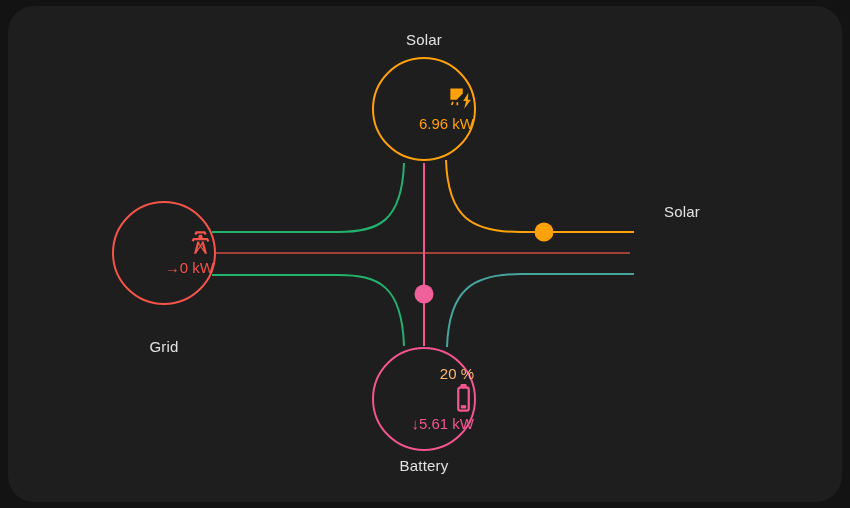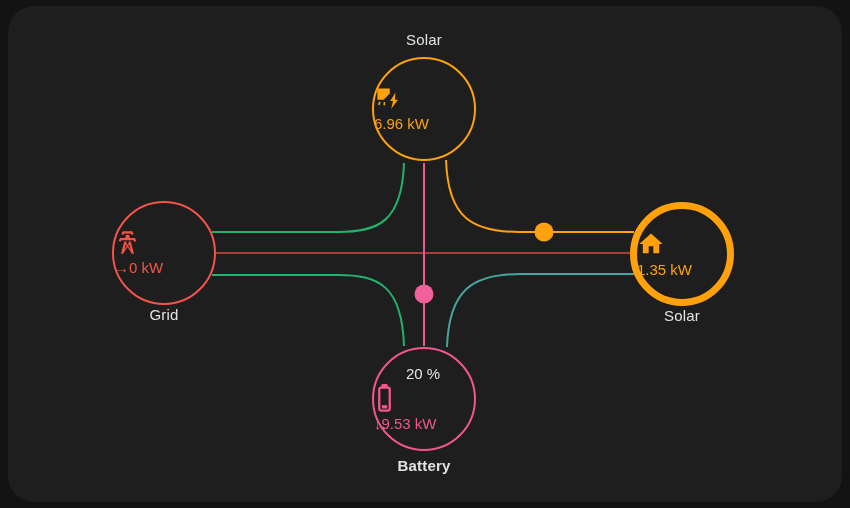--- a/index.html
+++ b/index.html
@@ -17,33 +17,33 @@
   svg.flow path{fill:none;stroke-width:2;}
   svg.flow path.dim{stroke-opacity:.62;}
   .node{position:absolute;width:160px;display:flex;flex-direction:column;align-items:center;}
   .node-label{
     font-size:15px;color:#e2e2e2;line-height:20px;letter-spacing:.2px;
   }
   .circle{
     width:104px;height:104px;border-radius:50%;
     box-sizing:border-box;border:2.5px solid;
     background:#1e1e1e;
-    display:flex;flex-direction:column;align-items:flex-start;justify-content:center;
+    display:flex;flex-direction:column;align-items:flex-end;justify-content:center;
     cursor:pointer;
   }
   .circle .icon{display:block;line-height:0;}
   .circle .value{font-size:15px;line-height:18px;margin-top:3px;white-space:nowrap;}
-  .circle .soc{font-size:15px;line-height:17px;color:#e5e5e5;margin-bottom:2px;margin-left:32px;}
+  .circle .soc{font-size:15px;line-height:17px;color:#fdba74;margin-bottom:2px;margin-left:32px;}
   .node.solar{left:344px;top:30px;}
   .node.solar .node-label{margin-bottom:7px;}
-  .node.grid{left:84px;top:201px;}
+  .node.grid{left:84px;top:201px;gap:32px;}
   .node.home{left:602px;top:202px;}
   .node.grid .node-label,.node.home .node-label{}
   .node.battery{left:344px;top:347px;}
-  .node.battery .node-label{margin-top:5px;font-weight:bold;}
+  .node.battery .node-label{margin-top:5px;}
   .circle.thick{border-width:7px;}
 </style>
 </head>
 <body>
 
 <div class="card"></div>
 
 <svg class="flow" viewBox="0 0 850 508">
   <path d="M212 232 H338 C378 232 402 222 404 163" style="stroke: rgb(35, 178, 110);"></path>
   <path class="dim" d="M216 253 H630" style="stroke: rgb(244, 84, 74);"></path>
@@ -76,37 +76,29 @@
       <svg width="27" height="27" viewBox="0 0 24 24" fill="currentColor">
         <path d="M8.28 5.45L6.5 4.55L7.76 2H16.23L17.5 4.55L15.72 5.44L15 4H9L8.28 5.45M18.62 8H14.09L13.3 5H10.7L9.91 8H5.38L4.1 10.55L5.89 11.44L6.62 10H17.38L18.1 11.45L19.89 10.56L18.62 8M17.77 22H15.7L15.46 21.1L12 15.9L8.53 21.1L8.3 22H6.23L9.12 11H11.19L10.83 12.35L12 14.1L13.16 12.35L12.81 11H14.88L17.77 22M11.4 15L10.5 13.65L9.32 18.13L11.4 15M14.68 18.12L13.5 13.64L12.6 15L14.68 18.12Z"></path>
       </svg>
     </span>
     <div class="value">→0 kW</div>
   </div>
   <div class="node-label">Grid</div>
 </div>
 
 <div class="node home">
-  <div class="circle thick" style="border-color: rgb(255, 161, 10); color: rgb(255, 161, 10);">
-    <span class="icon">
-      <svg width="28" height="28" viewBox="0 0 24 24" fill="currentColor">
-        <path d="M10 20V14H14V20H19V12H22L12 3L2 12H5V20H10Z"></path>
-      </svg>
-    </span>
-    <div class="value">1.35 kW</div>
-  </div>
   <div class="node-label">Solar</div>
 </div>
 
 <div class="node battery">
   <div class="circle" style="border-color: rgb(242, 85, 143); color: rgb(242, 85, 143);">
     <div class="soc">20 %</div>
     <span class="icon">
       <svg width="21" height="28" viewBox="0 0 24 32">
         <rect x="8.5" y="0" width="7" height="3.4" rx="1" fill="currentColor"></rect>
         <rect x="6" y="4" width="12" height="26.5" rx="2.4" fill="none" stroke="currentColor" stroke-width="2.6"></rect>
         <rect x="9" y="24.2" width="6" height="3.8" fill="currentColor"></rect>
       </svg>
     </span>
-    <div class="value">↓9.53 kW</div>
+    <div class="value">↓5.61 kW</div>
   </div>
   <div class="node-label">Battery</div>
 </div>
 
 </body></html>

